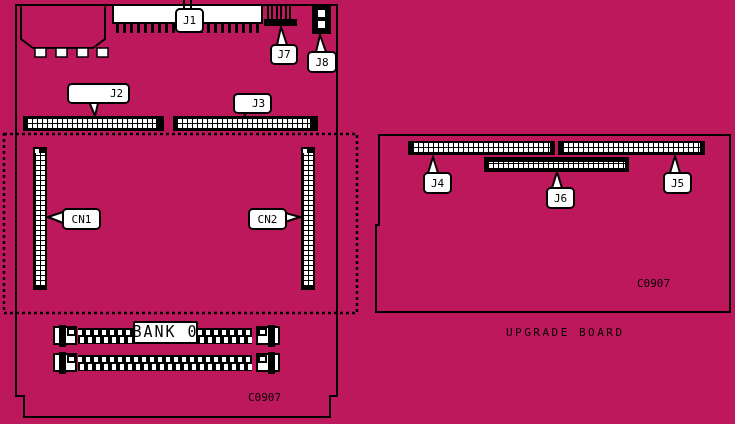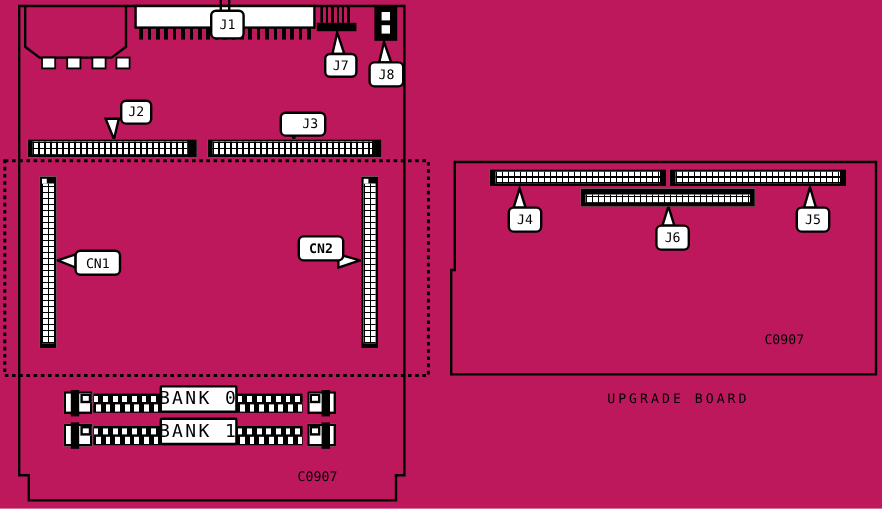--- a/index.html
+++ b/index.html
@@ -105,28 +105,27 @@
 
   <div class="bracket" style="left:53px;top:353px;width:24px;height:19px;"></div>
   <div class="blackbox" style="left:59px;top:352px;width:7px;height:22px;"></div>
   <div class="hook" style="left:67px;top:355px;width:9px;height:8px;"></div>
   <div class="simm" style="left:78px;top:355px;width:174px;height:16px;"></div>
   <div class="bracket" style="left:256px;top:353px;width:24px;height:19px;"></div>
   <div class="hook" style="left:258px;top:355px;width:9px;height:8px;"></div>
   <div class="blackbox" style="left:268px;top:352px;width:7px;height:22px;"></div>
 
   <div class="callout" style="left:175px;top:8px;width:25px;height:21px;">J1</div>
-  <div class="callout" style="left:100px;top:83px;width:23px;height:17px;">J2</div>
+  <div class="callout" style="left:67px;top:83px;width:23px;height:17px;padding-left:36px;">J2</div>
   <div class="callout" style="left:233px;top:93px;width:23px;height:17px;padding-left:12px;">J3</div>
   <div class="callout" style="left:270px;top:44px;width:24px;height:17px;">J7</div>
   <div class="callout" style="left:307px;top:51px;width:26px;height:18px;">J8</div>
   <div class="callout" style="left:62px;top:208px;width:35px;height:18px;">CN1</div>
-  <div class="callout" style="left:248px;top:196px;width:35px;height:18px;font-weight:bold;">CN2</div>
+  <div class="callout" style="left:248px;top:208px;width:35px;height:18px;">CN2</div>
   <div class="bankbox" style="left:133px;top:321px;width:61px;height:19px;">BANK 0</div>
-  <div class="bankbox" style="left:133px;top:348px;width:61px;height:19px;">BANK 1</div>
   <div class="reftext" style="left:248px;top:392px;">C0907</div>
 
   <div class="hstrip" style="left:408px;top:141px;width:147px;height:14px;border-width:2px 5px 2px 5px;"></div>
   <div class="hstrip" style="left:558px;top:141px;width:147px;height:14px;border-width:2px 5px 2px 5px;"></div>
   <div class="hstrip" style="left:484px;top:157px;width:145px;height:15px;border-width:5px 4px 3px 4px;"></div>
 
   <div class="callout" style="left:423px;top:172px;width:25px;height:18px;">J4</div>
   <div class="callout" style="left:663px;top:172px;width:25px;height:18px;">J5</div>
   <div class="callout" style="left:546px;top:187px;width:25px;height:18px;">J6</div>
 

